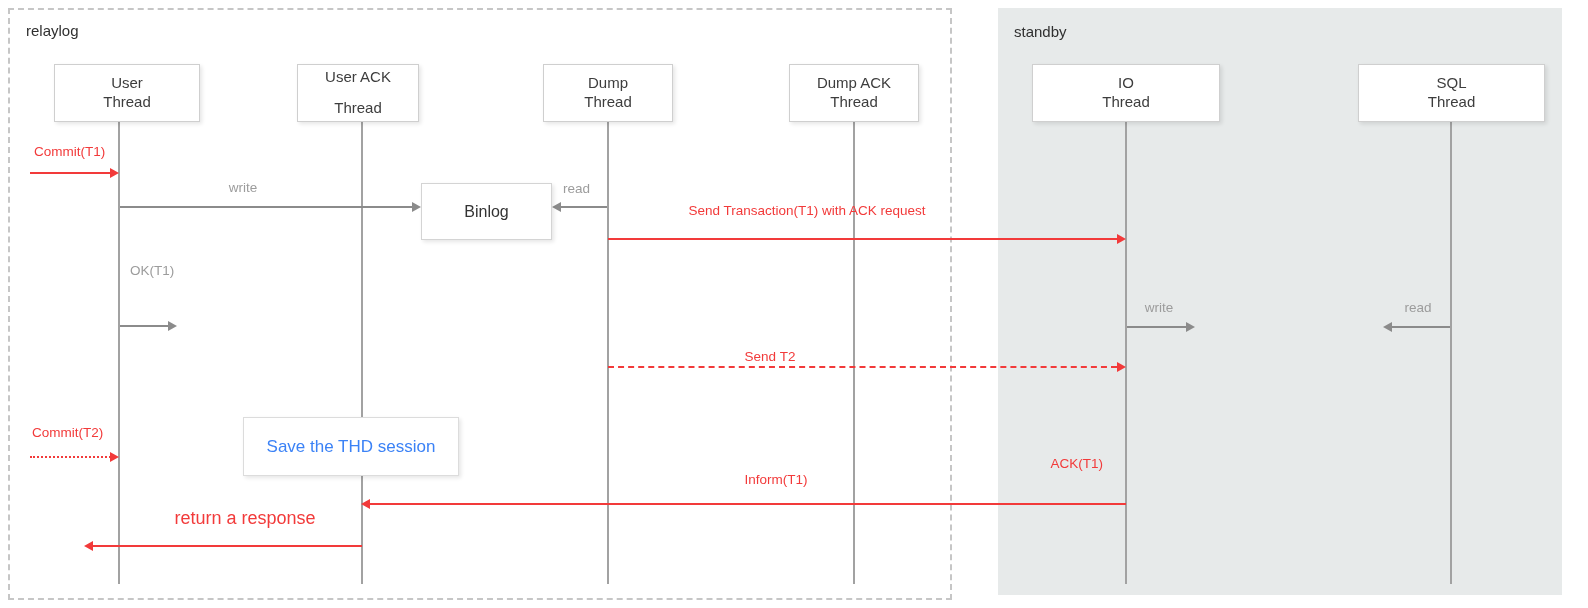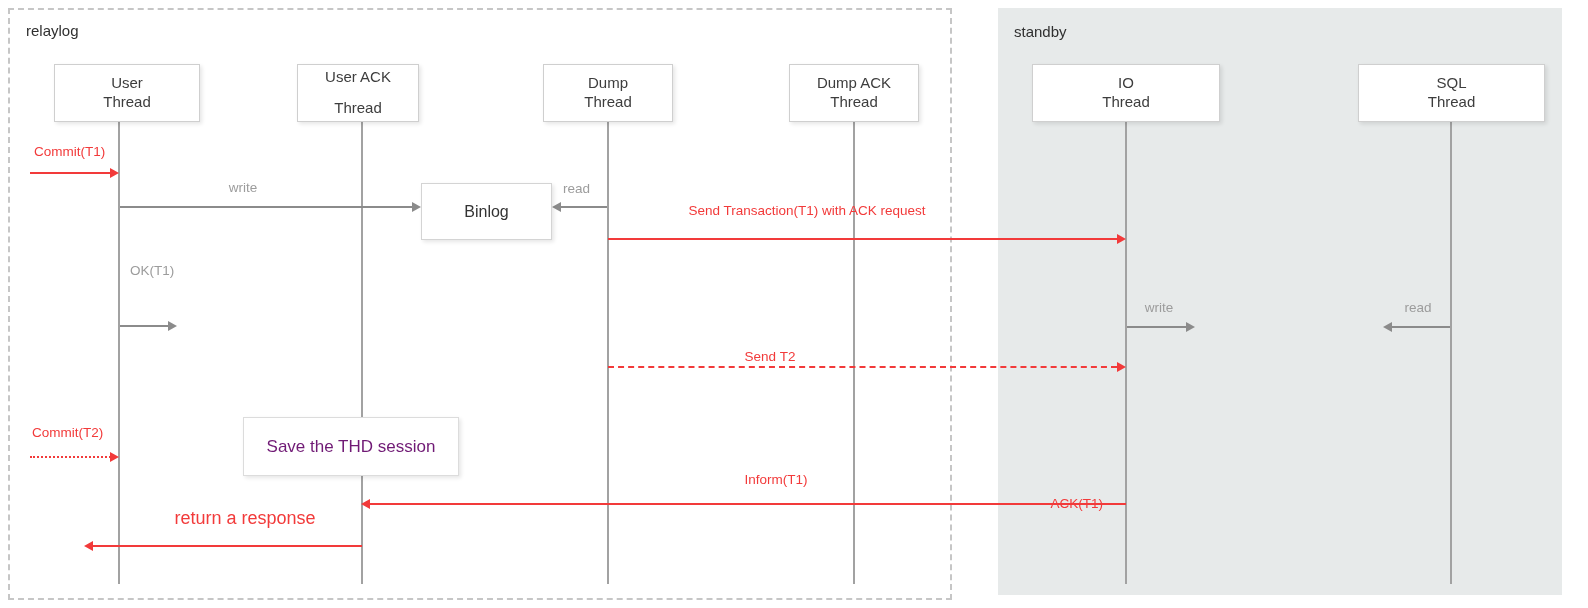--- a/index.html
+++ b/index.html
@@ -83,21 +83,21 @@
     <span>Thread</span>
   </div>
   <div class="actor-box" style="left:1358px;width:187px;">
     <span>SQL</span>
     <span>Thread</span>
   </div>
 
   <div class="artifact" style="left:421px;top:183px;width:131px;height:57px;font-size:16px;">
     <span>Binlog</span>
   </div>
-  <div class="artifact" style="left:243px;top:417px;width:216px;height:59px;font-size:17px;color:#701a75;border-color:#dcdcdc;">
+  <div class="artifact" style="left:243px;top:417px;width:216px;height:59px;font-size:17px;color:#3b82f6;border-color:#dcdcdc;">
     <span>Save the THD session</span>
   </div>
 
   <div class="msg-label red" style="left:34px;top:144px;">Commit(T1)</div>
   <div class="msg-line solid-red" style="left:30px;top:172px;width:81px;"></div>
   <div class="arrowhead right" style="left:110px;top:168px;"></div>
 
   <div class="msg-label gray centered" style="left:243px;top:180px;">write</div>
   <div class="msg-line solid-gray" style="left:120px;top:206px;width:293px;"></div>
   <div class="arrowhead gray right" style="left:412px;top:202px;"></div>
@@ -124,21 +124,21 @@
 
   <div class="msg-label red centered" style="left:770px;top:336px;margin-top:13px;">Send T2</div>
   <div class="msg-line dashed-red" style="left:608px;top:366px;width:509px;"></div>
   <div class="arrowhead right" style="left:1117px;top:362px;"></div>
 
   <div class="msg-label red" style="left:32px;top:425px;">Commit(T2)</div>
   <div class="msg-line dotted-red" style="left:30px;top:456px;width:81px;"></div>
   <div class="arrowhead right" style="left:110px;top:452px;"></div>
 
   <div class="msg-label red centered" style="left:776px;top:472px;">Inform(T1)</div>
-  <div class="msg-label red right-aligned" style="left:1103px;top:496px;">ACK(T1)</div>
+  <div class="msg-label red right-aligned" style="left:1103px;top:456px;">ACK(T1)</div>
   <div class="msg-line solid-red" style="left:370px;top:503px;width:756px;"></div>
   <div class="arrowhead left" style="left:361px;top:499px;"></div>
 
   <div class="msg-label red centered" style="left:245px;top:508px;font-size:18px;">return a response</div>
   <div class="msg-line solid-red" style="left:93px;top:545px;width:269px;"></div>
   <div class="arrowhead left" style="left:84px;top:541px;"></div>
 
 </div>
 
 </body></html>

